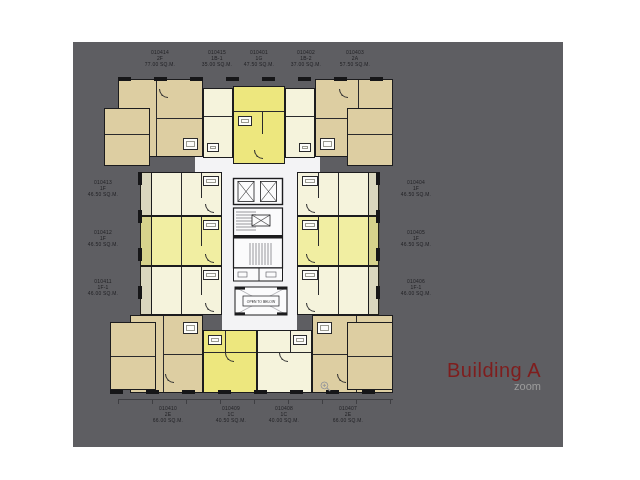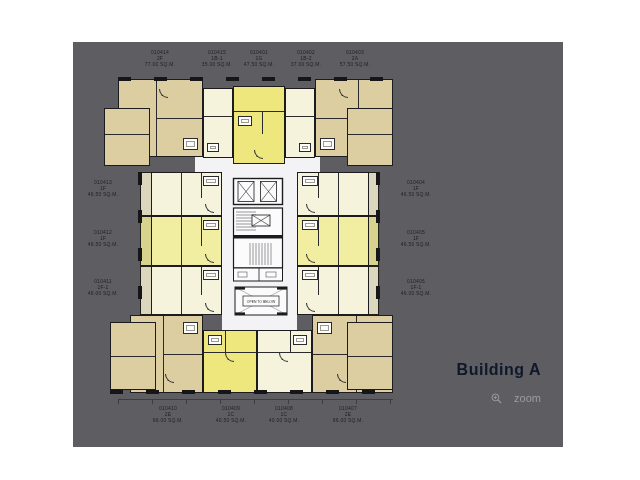--- a/index.html
+++ b/index.html
@@ -37,23 +37,23 @@
   
   .dim{position:absolute;border-top:1px solid #3E3E42;height:4px;
        background:repeating-linear-gradient(90deg,#3E3E42 0 1px,transparent 1px 34px);}
 
   
   .ulabel{position:absolute;width:64px;text-align:center;color:#232327;
           font-size:5px;line-height:5.9px;letter-spacing:0.2px;}
 
   
   .brand{position:absolute;top:360px;left:320px;width:221px;text-align:right;}
-  .brand .bname{color:#0f172a;font-size:16px;font-weight:bold;letter-spacing:0.5px;line-height:20px;}
+  .brand .bname{color:#7f1d1d;font-size:20px;font-weight:normal;letter-spacing:0.5px;line-height:20px;}
   .brand .bfloor{color:#D9D9D9;font-size:16px;letter-spacing:0.5px;line-height:18px;margin-top:1px;}
-  .brand .bzoom{margin-top:12px;display:flex;justify-content:flex-end;align-items:center;gap:12px;
+  .brand .bzoom{margin-top:0;display:flex;justify-content:space-between;align-items:center;gap:12px;
                 color:#9C9C9C;font-size:11px;cursor:pointer;}
 </style>
 </head>
 <body>
 
 <div class="page">
   <div class="panel"></div>
 
   <div class="cor" style="left:195px;top:150px;width:125px;height:22px;"></div>
   <div class="cor" style="left:222px;top:166px;width:75px;height:166px;"></div>

